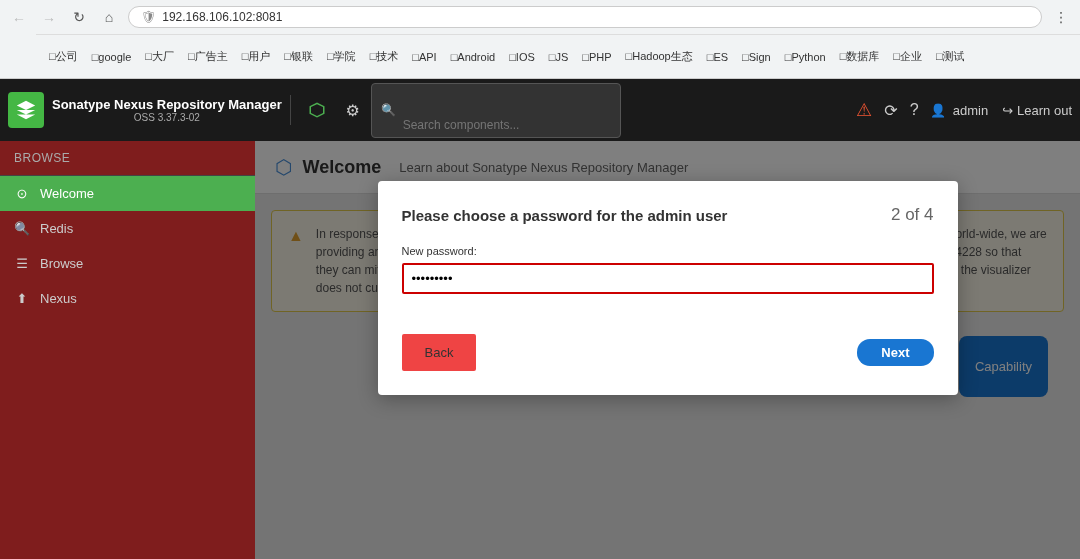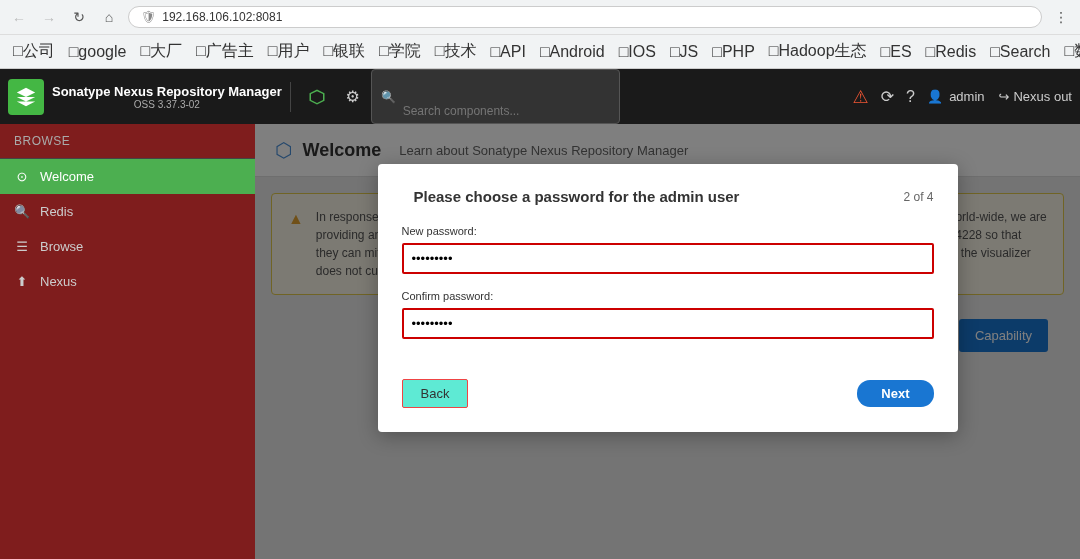--- a/index.html
+++ b/index.html
@@ -17,32 +17,32 @@
     .browser-nav-btn {
       width: 22px; height: 22px; border: none; background: transparent;
       cursor: pointer; color: #555; font-size: 14px; display: flex; align-items: center; justify-content: center;
     }
     .browser-nav-btn:disabled { color: #bbb; }
     .address-bar {
       flex: 1; background: white; border: 1px solid #ccc; border-radius: 16px;
       padding: 3px 12px; font-size: 12px; color: #333; display: flex; align-items: center; gap: 6px;
     }
     .bookmarks-bar {
-      display: flex; align-items: center; padding: 4px 8px; gap: 4px;
-      font-size: 16px; color: #333; border-top: 1px solid #ddd; overflow: hidden;
+      display: flex; align-items: center; padding: 12px 8px; gap: 4px;
+      font-size: 11px; color: #333; border-top: 1px solid #ddd; overflow: hidden; margin-left: 36px;
     }
     .bookmark-item { padding: 2px 5px; cursor: pointer; white-space: nowrap; color: #333; }
 
     
     .app-container { display: flex; flex-direction: column; height: calc(559px - 62px); }
 
     
     .top-nav {
       background: #1a1a1a; color: white; display: flex; align-items: center;
-      padding: 0 8px; height: 55px; flex-shrink: 0;
+      padding: 0 8px; height: 62px; flex-shrink: 0;
     }
     .brand-logo { display: flex; align-items: center; gap: 8px; }
     .brand-icon {
       width: 36px; height: 36px; background: #44b744; border-radius: 4px;
       display: flex; align-items: center; justify-content: center; font-size: 18px;
     }
     .brand-text { display: flex; flex-direction: column; }
     .brand-name { font-size: 13px; font-weight: bold; color: white; }
     .brand-version { font-size: 10px; color: #aaa; text-align: center; }
     .nav-divider { width: 1px; height: 30px; background: #444; margin: 0 8px; }
@@ -106,44 +106,44 @@
       padding-top: 40px; z-index: 100;
     }
     .modal {
       background: white; border-radius: 4px; width: 580px;
       box-shadow: 0 4px 20px rgba(0,0,0,0.3); padding: 24px;
     }
     .modal-header {
       display: flex; justify-content: space-between; align-items: center;
       margin-bottom: 20px;
     }
-    .modal-title { font-size: 15px; font-weight: bold; color: #333; margin-left: 12px; }
-    .modal-step { font-size: 12px; color: #666; }
+    .modal-title { font-size: 15px; font-weight: bold; color: #333; }
+    .modal-step { font-size: 17px; color: #666; }
     .modal-field { margin-bottom: 16px; }
     .modal-label { font-size: 11px; color: #333; margin-bottom: 6px; display: block; }
     .modal-input {
       width: 100%; padding: 6px 8px; border: 2px solid #cc0000; border-radius: 2px;
       font-size: 13px; outline: none;
     }
     .modal-footer {
       display: flex; justify-content: space-between; align-items: center;
       margin-top: 24px; padding-top: 16px;
     }
     .btn-back {
-      padding: 6px 18px; border: 1px solid #ef4444; background: #5eead4; color: #333;
+      padding: 6px 18px; border: 5px solid #ef4444; background: #ef4444; color: #333;
       border-radius: 2px; cursor: pointer; font-size: 13px;
     }
     .btn-next {
       padding: 6px 24px; background: #1976d2; color: white;
       border: none; border-radius: 13px; cursor: pointer; font-size: 13px; font-weight: bold;
     }
 
     .capability-btn {
-      background: #1976d2; color: white; border: none; padding: 9px 16px;
-      border-radius: 3px; cursor: pointer; font-size: 13px; float: right; margin: 8px 16px;
+      background: #1976d2; color: white; border: none; padding: 23px 16px;
+      border-radius: 8px; cursor: pointer; font-size: 13px; float: right; margin: 8px 16px;
     }
   </style>
 </head>
 <body>
 
 <div class="browser-chrome">
   <div class="browser-toolbar">
     <button class="browser-nav-btn" disabled="">←</button>
     <button class="browser-nav-btn" disabled="">→</button>
     <button class="browser-nav-btn">↻</button>
@@ -163,22 +163,22 @@
     <span class="bookmark-item">□银联</span>
     <span class="bookmark-item">□学院</span>
     <span class="bookmark-item">□技术</span>
     <span class="bookmark-item">□API</span>
     <span class="bookmark-item">□Android</span>
     <span class="bookmark-item">□IOS</span>
     <span class="bookmark-item">□JS</span>
     <span class="bookmark-item">□PHP</span>
     <span class="bookmark-item">□Hadoop生态</span>
     <span class="bookmark-item">□ES</span>
-    <span class="bookmark-item">□Redis</span>
-    <span class="bookmark-item">□Search</span>
+    <span class="bookmark-item">□Sign</span>
+    <span class="bookmark-item">□Python</span>
     <span class="bookmark-item">□数据库</span>
     <span class="bookmark-item">□企业</span>
     <span class="bookmark-item">□测试</span>
   </div>
 </div>
 
 <div class="app-container">
 
   <div class="top-nav">
     <div class="brand-logo">
@@ -206,21 +206,21 @@
     <div class="nav-spacer"></div>
     <span class="nav-alert">⚠</span>
     <span class="nav-refresh">⟳</span>
     <span class="nav-help">?</span>
     <div class="nav-user">
       <span>👤</span>
       <span>admin</span>
     </div>
     <div class="nav-signout">
       <span>↪</span>
-      <span>Nexus out</span>
+      <span>Learn out</span>
     </div>
   </div>
 
   <div class="main-area">
 
     <div class="sidebar">
       <div class="sidebar-header">Browse</div>
       <div class="sidebar-item active">
         <span class="sidebar-item-icon">⊙</span>
         <span>Welcome</span>
@@ -263,24 +263,20 @@
           <div class="modal-header">
             <span class="modal-title">Please choose a password for the admin user</span>
             <span class="modal-step">2 of 4</span>
           </div>
 
           <div class="modal-field">
             <label class="modal-label">New password:</label>
             <input class="modal-input" type="password" value="password1" style="">
           </div>
 
-          <div class="modal-field">
-            <label class="modal-label">Confirm password:</label>
-            <input class="modal-input" type="password" value="password1" style="">
-          </div>
 
           <div class="modal-footer">
             <button class="btn-back">Back</button>
             <button class="btn-next">Next</button>
           </div>
         </div>
       </div>
     </div>
   </div>
 </div>

